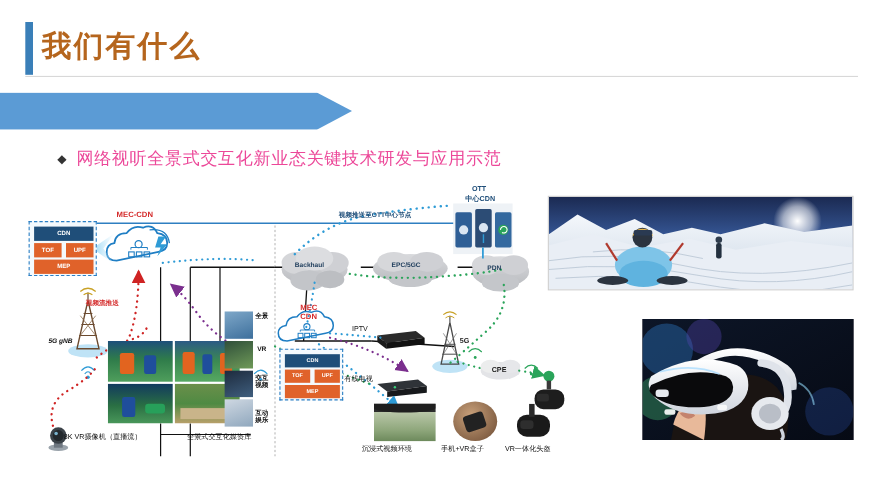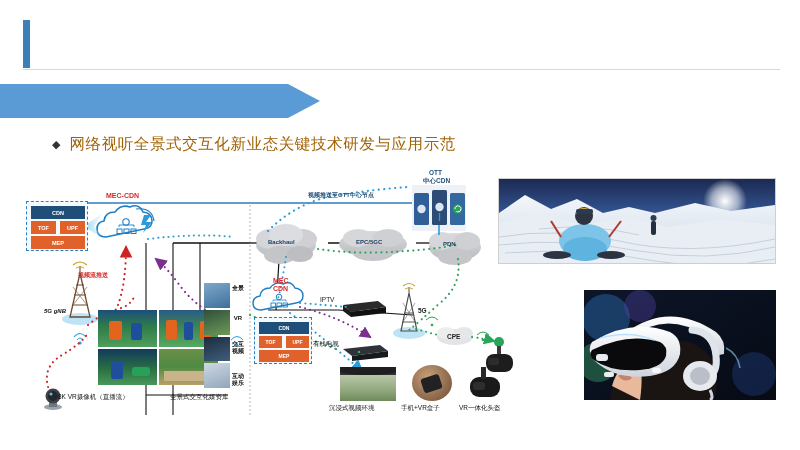--- a/index.html
+++ b/index.html
@@ -38,21 +38,21 @@
     clip-path: polygon(0 0, 288px 0, 320px 17px, 288px 34px, 0 34px);
   }
   #banner-label {
     position:absolute; left:32px; top:0; height:34px; line-height:34px;
     color:#ffffff; font-size:15px; font-weight:bold; letter-spacing:1px;
   }
 
   
   #bullet-row { position:absolute; left:52px; top:132px; height:24px; display:flex; align-items:center; }
   #bullet-diamond { color:#333; font-size:11px; margin-right:9px; }
-  #bullet-text { font-size:15.5px; color:#a16207; letter-spacing:0.6px; }
+  #bullet-text { font-size:15.5px; color:#ec4899; letter-spacing:0.6px; }
 
   
   #diagram { position:absolute; left:18px; top:165px; width:500px; height:250px; }
   .lbl { position:absolute; white-space:nowrap; font-size:6px; color:#1a1a1a; }
   .lbl-red { color:#d42a2a; font-weight:bold; }
   .lbl-blue { color:#1f4e79; font-weight:bold; }
 
   
   .mecbox { position:absolute; border:1px dashed #2b7fc4; background:#f4f9fd; }
   .mecbox .cell { position:absolute; display:flex; align-items:center; justify-content:center;
@@ -79,20 +79,21 @@
     position:absolute; left:584px; top:290px; width:192px; height:110px;
     overflow:hidden; background:#0a0a18;
   }
   .caption { position:absolute; font-size:6.5px; color:#111; white-space:nowrap; }
 </style>
 </head>
 <body>
 
 <div id="slide-title-block">
   <div id="title-accent-bar"></div>
+  <div id="slide-title">我们有什么</div>
 </div>
 <div id="title-rule"></div>
 
 <div id="banner-wrap">
   <div id="banner-shape"></div>
 </div>
 
 <div id="bullet-row">
   <span id="bullet-diamond">◆</span>
   <span id="bullet-text">网络视听全景式交互化新业态关键技术研发与应用示范</span>

